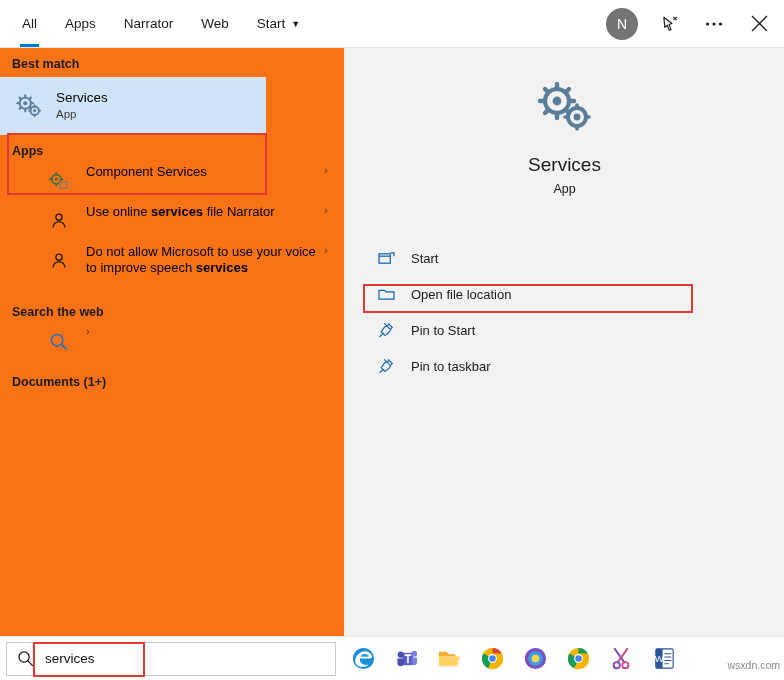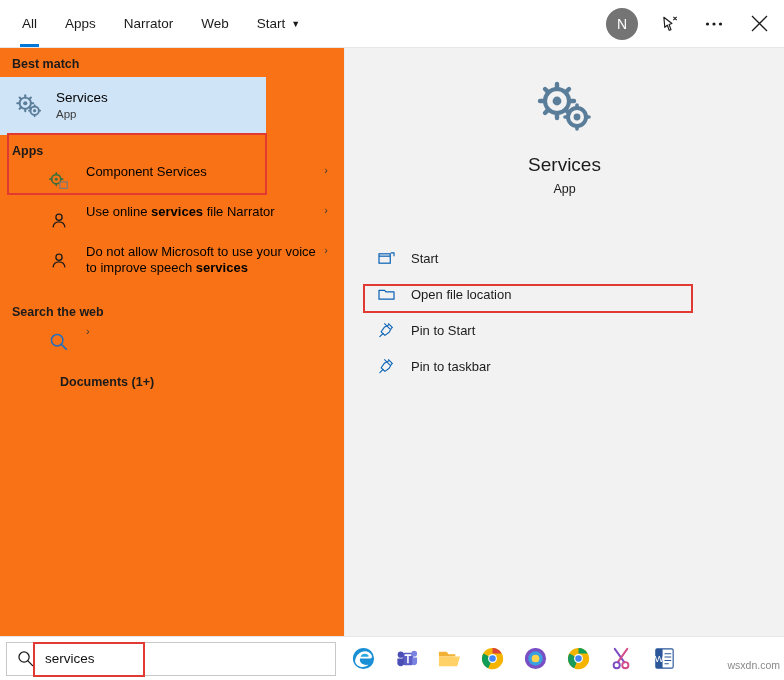--- a/index.html
+++ b/index.html
@@ -117,21 +117,21 @@
   }
   .list-row.tall { height: 52px; }
   .list-row .label { flex:1; line-height:1.25; }
   .list-row .label b { font-weight: bold; }
   .chev-right { font-size: 11px; color:#3a3a3a; padding-right:6px; }
 
   .web-row { height: 38px; }
   .web-row .txt { font-size: 13px; }
   .web-row .txt b { font-weight: bold; }
 
-  .docs-head { padding-top: 12px; margin-left: 48px; }
+  .docs-head { padding-top: 12px; }
 
   
   .app-hero {
     text-align:center;
     padding-top: 28px;
   }
   .hero-icon {
     width: 64px; height:64px;
     margin: 0 auto 14px auto;
   }

